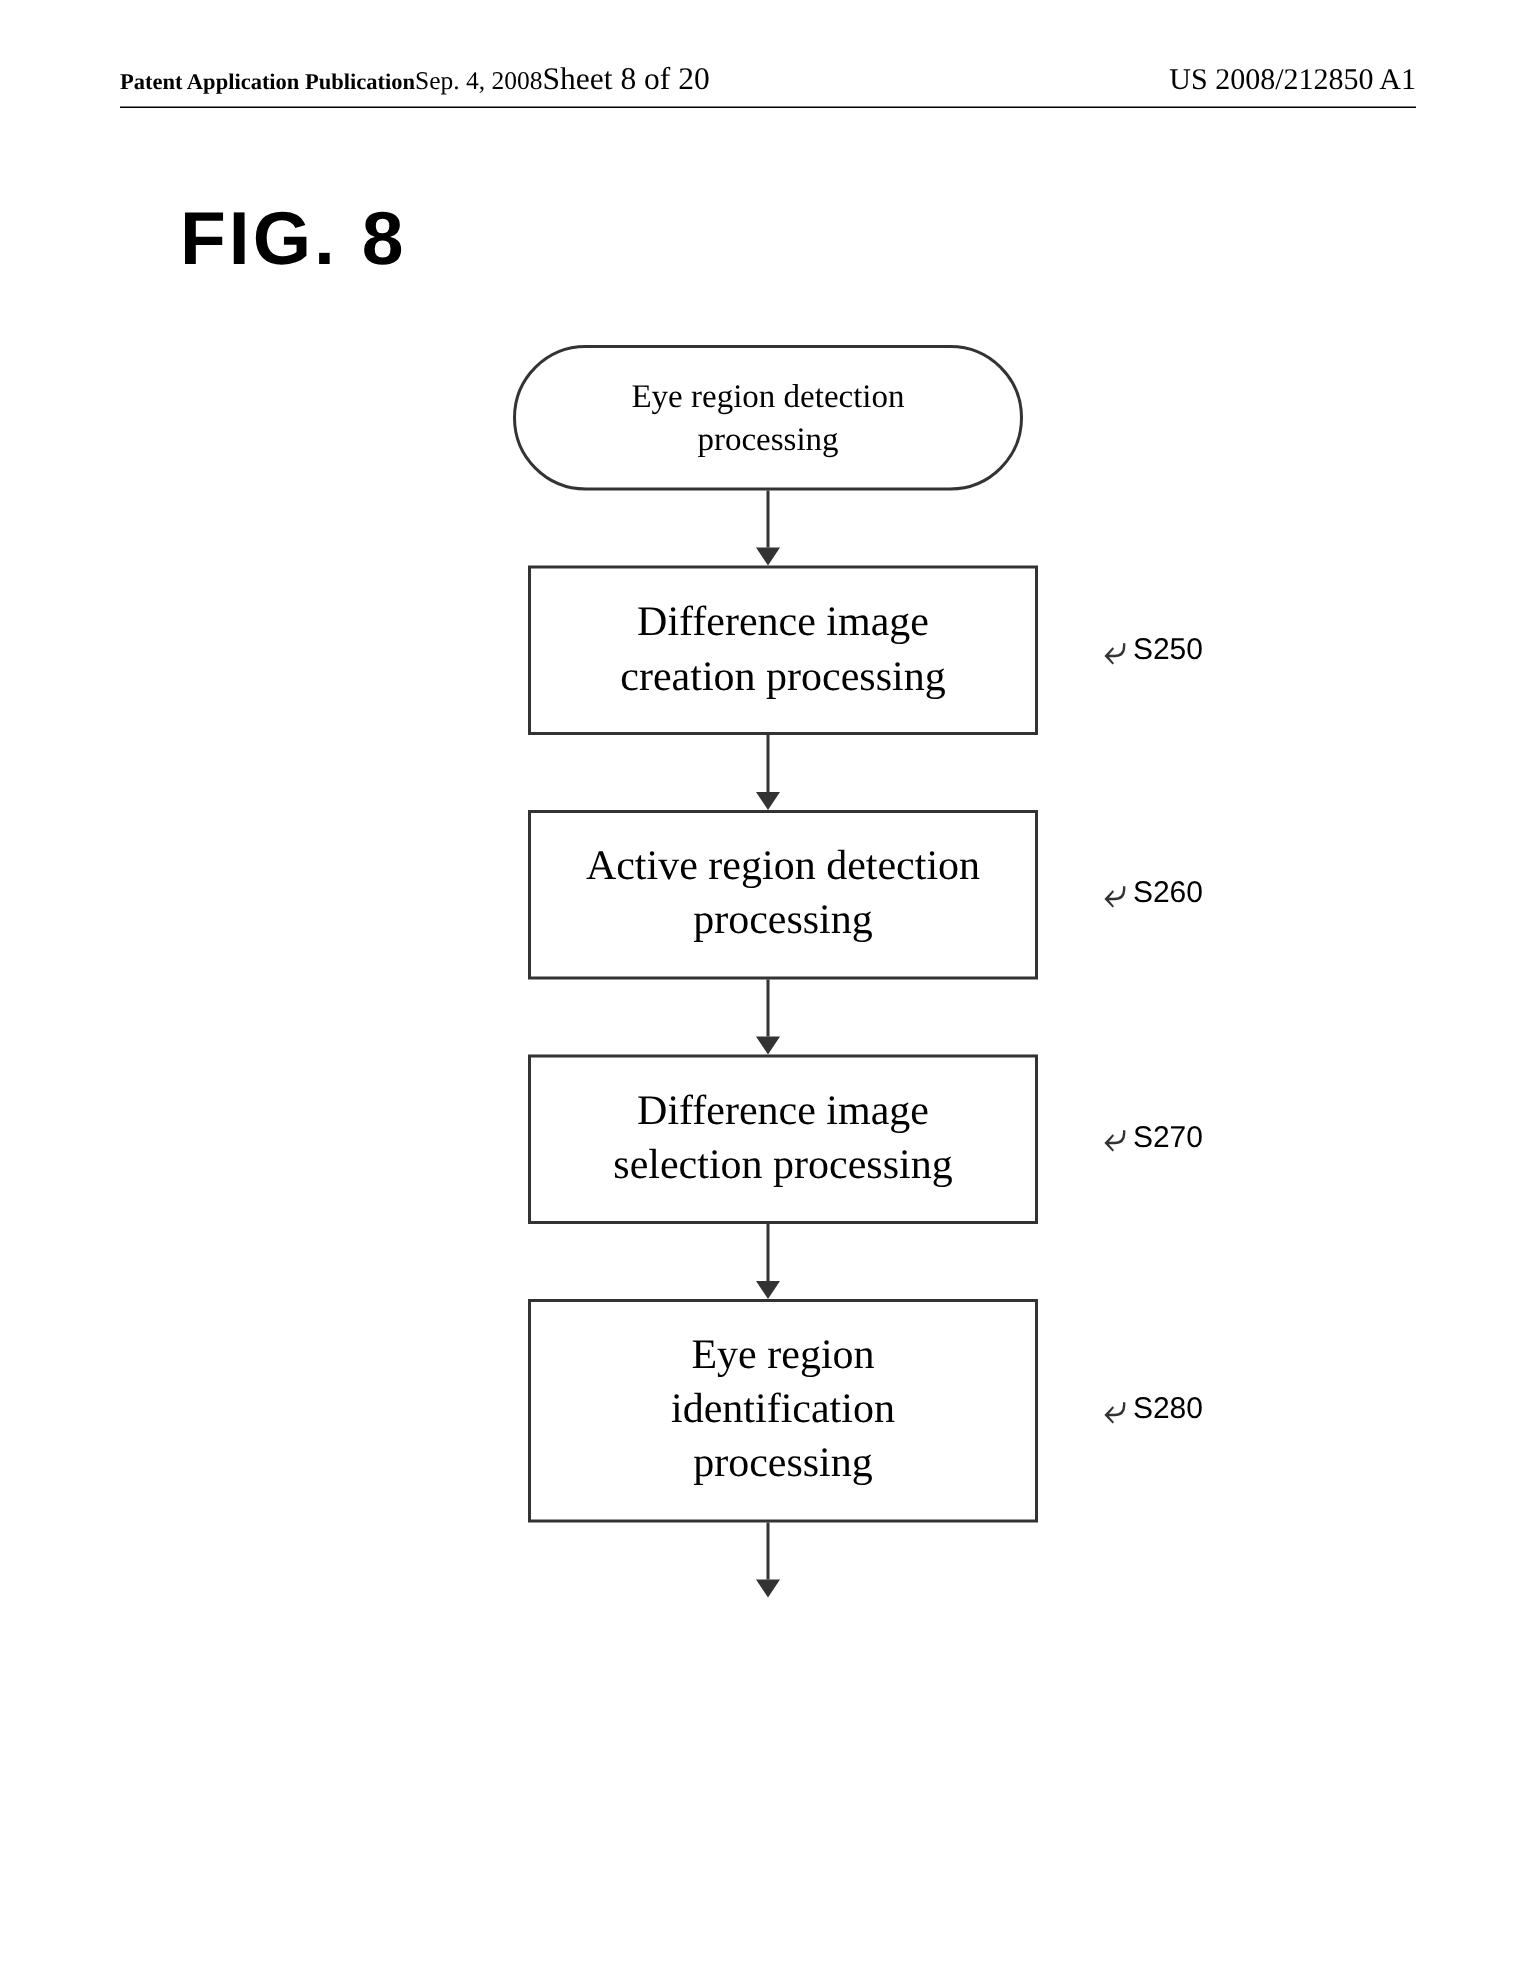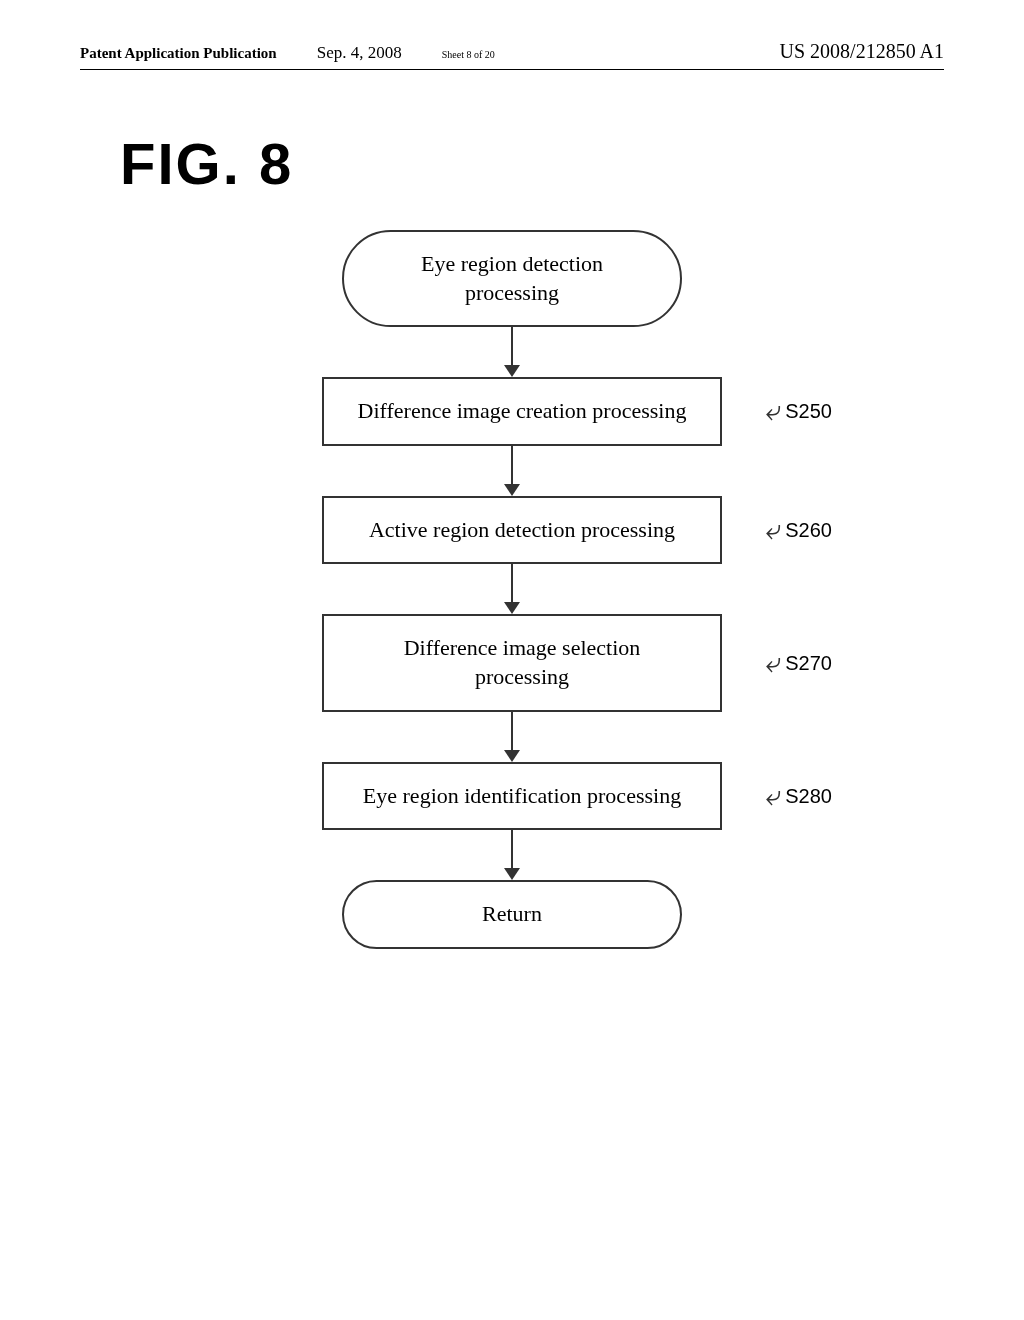--- a/index.html
+++ b/index.html
@@ -13,49 +13,48 @@
       overflow: hidden;
     }
 
     .header {
       position: absolute;
       top: 40px;
       left: 80px;
       right: 80px;
       display: flex;
       align-items: baseline;
-      gap: 40px;
       font-size: 15px;
       border-bottom: 1px solid #000;
       padding-bottom: 6px;
     }
 
     .header-publication {
       font-weight: bold;
       font-size: 15px;
     }
 
     .header-date {
       font-size: 17px;
     }
 
     .header-sheet {
-      font-size: 10px;
+      font-size: 21px;
     }
 
     .header-patent {
       margin-left: auto;
       font-size: 20px;
     }
 
     .figure-title {
       position: absolute;
       top: 130px;
       left: 120px;
-      font-size: 58px;
+      font-size: 50px;
       font-weight: bold;
       letter-spacing: 2px;
       font-family: Arial, sans-serif;
     }
 
     .flowchart {
       position: absolute;
       top: 230px;
       left: 50%;
       transform: translateX(-50%);
@@ -72,26 +71,26 @@
       border-radius: 50px;
       padding: 18px 30px;
       text-align: center;
       background: #fff;
       font-size: 22px;
       line-height: 1.3;
     }
 
     
     .box-rect {
-      width: 400px;
+      width: 340px;
       border: 2px solid #333;
       padding: 18px 30px;
       text-align: center;
       background: #fff;
-      font-size: 22px;
+      font-size: 28px;
       line-height: 1.3;
       position: relative;
       margin-left: 20px;
     }
 
     
     .arrow-down {
       display: flex;
       flex-direction: column;
       align-items: center;
@@ -216,19 +215,14 @@
       <span class="step-tag-curve">⤶</span>
       <span>S280</span>
     </div>
   </div>
 
   <div class="arrow-down">
     <div class="arrow-line"></div>
     <div class="arrow-head"></div>
   </div>
 
-  <div class="box-wrapper">
-    <div class="box-stadium">
-      <span>Return</span>
-    </div>
-  </div>
 
 </div>
 
 </body></html>

